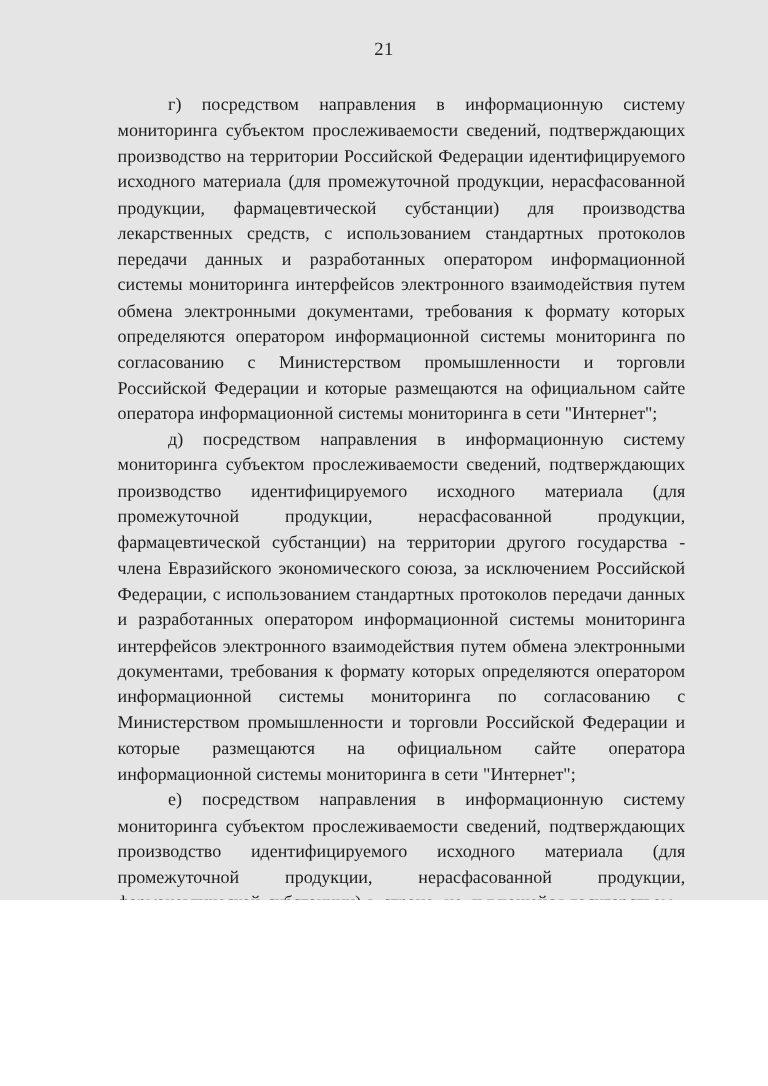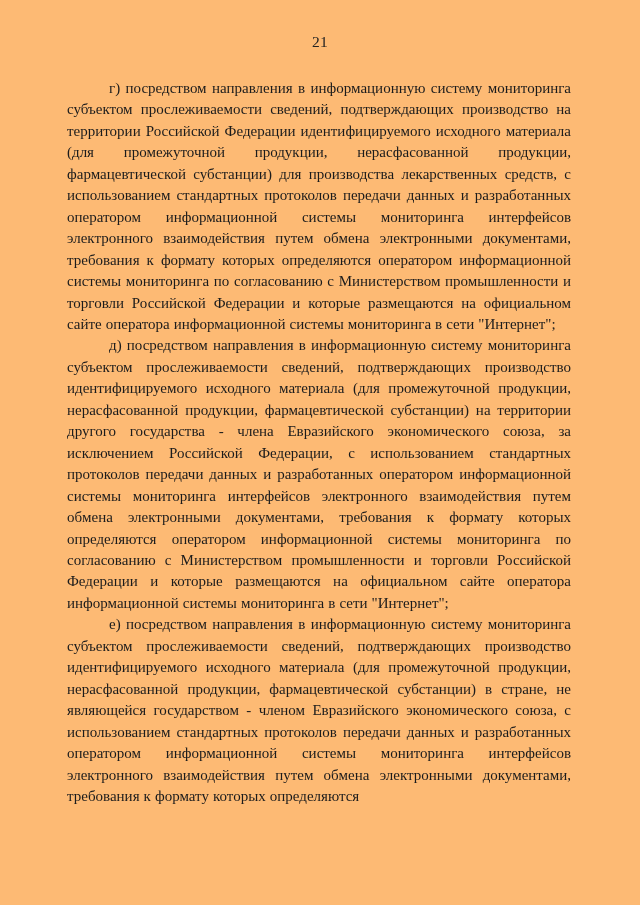--- a/index.html
+++ b/index.html
@@ -10,22 +10,22 @@
   body {
     width: 640px;
     height: 905px;
     font-family: "Liberation Serif", "DejaVu Serif", serif;
     color: #1c1c1c;
     -webkit-font-smoothing: antialiased;
   }
   .page {
     position: relative;
     width: 640px;
-    height: 905px;
-    background: #fdba74;
+    height: 750px;
+    background: #e5e5e5;
     box-sizing: border-box;
     overflow: hidden;
   }
   .page-number {
     position: absolute;
     top: 33px;
     left: 0;
     width: 640px;
     text-align: center;
     font-size: 15.5px;
@@ -46,20 +46,21 @@
     line-height: 21.45px;
     text-align: justify;
     text-justify: inter-word;
     text-indent: 0;
     color: #1c1c1c;
     hyphens: none;
     word-spacing: 0.02em;
   }
   p.para.indent {
     text-indent: 42px;
+    margin-left: 31px;
   }
   
   p.para.last-justified {
     text-align-last: auto;
   }
 </style>
 </head>
 <body>
 
 <div class="page">

